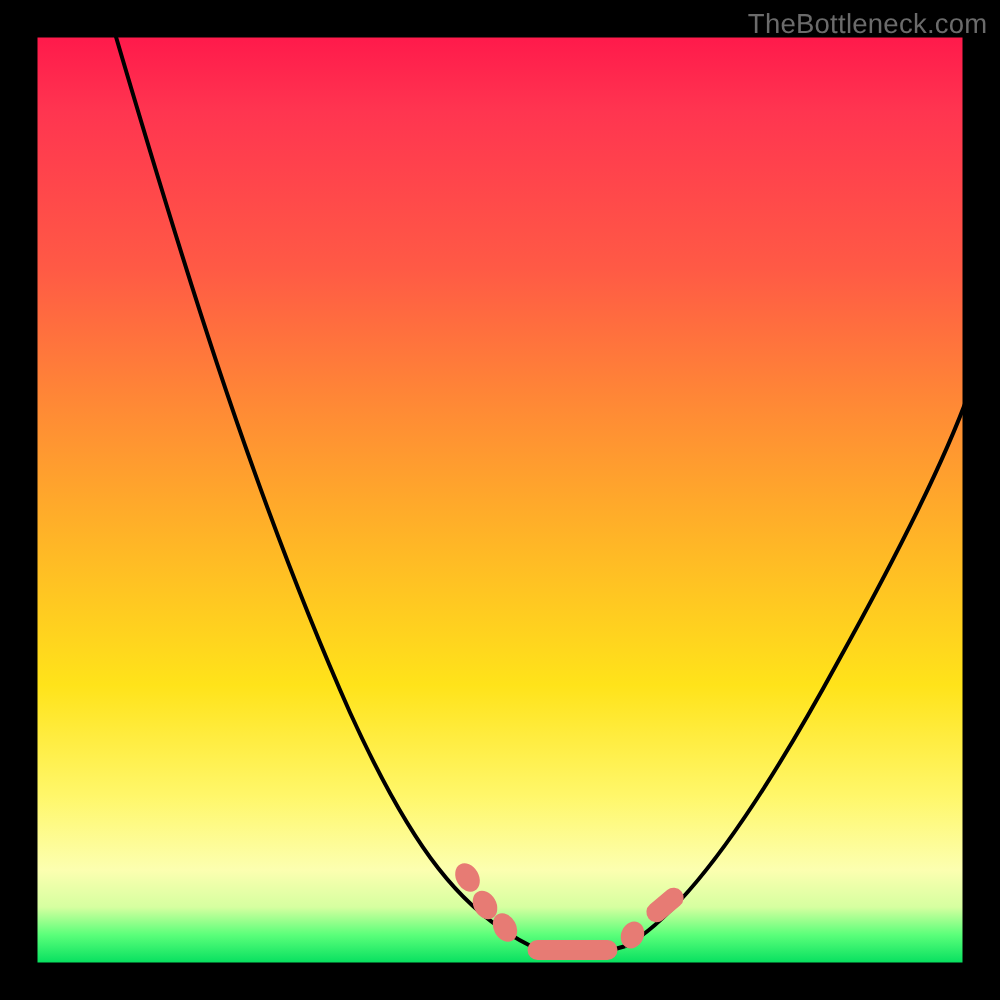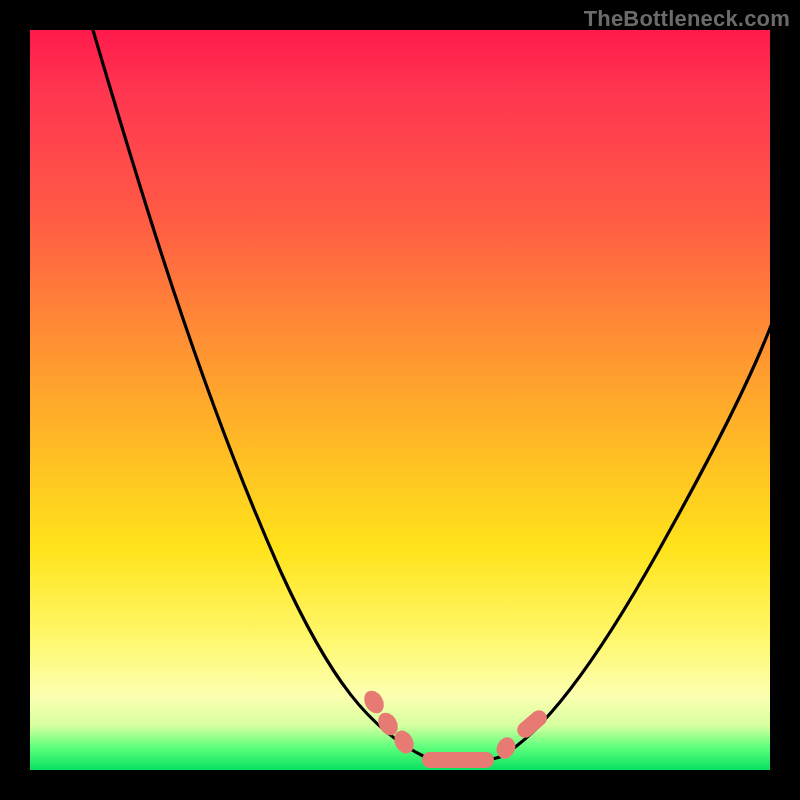--- a/index.html
+++ b/index.html
@@ -42,21 +42,20 @@
     );
   }
   .watermark {
     position: absolute;
     top: 6px;
     right: 10px;
     color: #6b6b6b;
     font-size: 22px;
     letter-spacing: 0.2px;
     user-select: none;
-    font-weight: bold;
   }
   svg.curve {
     position: absolute;
     left: 0;
     top: 0;
     width: 740px;
     height: 740px;
     overflow: visible;
   }
   .overlay-dot {

